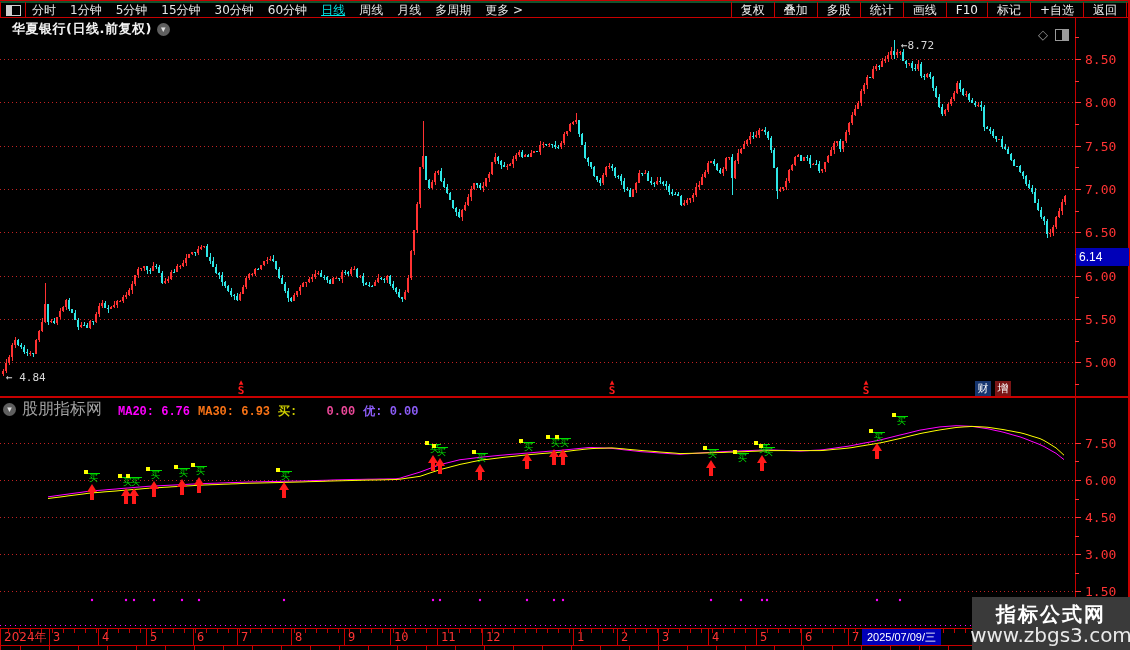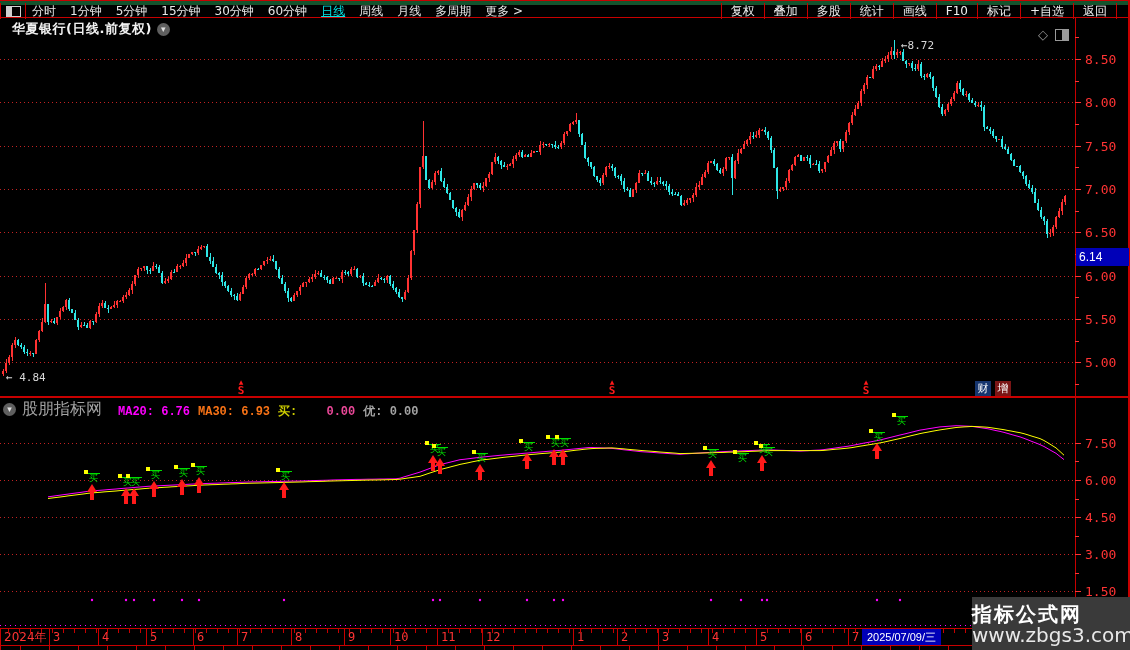--- a/index.html
+++ b/index.html
@@ -1,29 +1,29 @@
 <!DOCTYPE html>
 <html><head>
 <meta charset="utf-8">
 <style>
   html,body{margin:0;padding:0;background:#000;}
   #screen{position:relative;width:1130px;height:650px;background:#000;overflow:hidden;
           font-family:"DejaVu Sans","Liberation Sans",sans-serif;}
   
   #topbar{position:absolute;left:0;top:0;width:1130px;height:18px;background:#000;
-          border-top:5px solid #14532d;border-bottom:1px solid #c80000;box-sizing:border-box;
+          border-top:3px solid #14532d;border-bottom:1px solid #c80000;box-sizing:border-box;
           display:flex;align-items:center;}
   #win-icon-cell{width:24px;height:16px;border-right:1px solid #c80000;border-left:1px solid #c80000;
           display:flex;align-items:center;justify-content:center;flex:0 0 auto;}
   .half-square{width:13px;height:9px;border:1px solid #cfcfcf;
           background:linear-gradient(to right,#cfcfcf 40%,transparent 40%);}
   #menu-left{display:flex;align-items:center;margin-left:6px;flex:1 1 auto;}
   #menu-left .mi{color:#e8e8e8;font-size:12px;margin-right:14px;white-space:nowrap;cursor:default;}
   #menu-left .mi.active{color:#00e8e8;text-decoration:underline;}
-  #menu-right{display:flex;align-items:stretch;height:16px;flex:0 0 auto;margin-right:13px;}
+  #menu-right{display:flex;align-items:stretch;height:16px;flex:0 0 auto;margin-right:3px;}
   #menu-right .mi{color:#f0f0f0;font-size:12px;line-height:16px;padding:0 9px;
           border-left:1px solid #c80000;white-space:nowrap;cursor:default;}
   #menu-right .mi:last-child{border-right:1px solid #c80000;}
   
   #title-row{position:absolute;left:12px;top:20px;display:flex;align-items:center;z-index:3;}
   #chart-title{color:#f2f2f2;font-size:13px;font-weight:bold;letter-spacing:0.5px;}
   .circle-chev{width:13px;height:13px;border-radius:50%;background:#5f5f5f;color:#e0e0e0;
           font-size:9px;line-height:12px;text-align:center;margin-left:5px;}
   #corner-icons{position:absolute;left:1038px;top:27px;display:flex;align-items:center;z-index:3;}
   #diamond-icon{color:#9a9a9a;font-size:13px;margin-right:7px;}
@@ -39,21 +39,21 @@
   
   .blue-tag{position:absolute;background:#0000b8;color:#ffffff;z-index:2;
           font-family:Liberation Sans, sans-serif;}
   #price-tag{left:1076px;top:248px;width:53px;height:18px;font-size:12px;line-height:18px;padding-left:3px;box-sizing:border-box;}
   #date-tag{left:862px;top:629px;width:79px;height:16px;font-size:11px;line-height:16px;text-align:center;z-index:4;}
   
   .badge{position:absolute;top:381px;width:16px;height:15px;color:#fff;font-size:11px;
           line-height:15px;text-align:center;z-index:2;}
   
   #watermark{position:absolute;left:972px;top:597px;width:158px;height:53px;background:#3a3a3a;
-          z-index:5;display:flex;flex-direction:column;align-items:flex-start;justify-content:center;}
+          z-index:5;display:flex;flex-direction:column;align-items:center;justify-content:center;}
   #wm-line1{color:#ffffff;font-size:20px;font-weight:bold;letter-spacing:2px;line-height:24px;}
   #wm-line2{color:#e9e9e9;font-size:20px;line-height:19px;font-family:"DejaVu Sans","Liberation Sans",sans-serif;}
 </style>
 </head>
 <body>
 
 <div id="screen">
 
   <div id="topbar">
     <div id="win-icon-cell">
@@ -1136,21 +1136,21 @@
       <line x1="948.5" y1="646" x2="948.5" y2="650" stroke="#c80000" stroke-width="1" shape-rendering="crispEdges"></line>
       <line x1="977.5" y1="646" x2="977.5" y2="650" stroke="#c80000" stroke-width="1" shape-rendering="crispEdges"></line>
       <line x1="1006.5" y1="646" x2="1006.5" y2="650" stroke="#c80000" stroke-width="1" shape-rendering="crispEdges"></line>
       <line x1="1035.5" y1="646" x2="1035.5" y2="650" stroke="#c80000" stroke-width="1" shape-rendering="crispEdges"></line>
       <line x1="1064.5" y1="646" x2="1064.5" y2="650" stroke="#c80000" stroke-width="1" shape-rendering="crispEdges"></line>
     </svg>
 
   <div id="ind-header">
     <span class="circle-chev">▾</span>
     <span id="ind-source">股朋指标网</span>
-    <span id="ind-parts"><span class="ind-part" style="color: rgb(255, 0, 255);">MA20: 6.76</span><span class="ind-part" style="color: #f97316;">MA30: 6.93</span><span class="ind-part" style="color: rgb(204, 204, 0);">买: </span><span class="ind-part" style="color: #ec4899; margin-left: 14px;">0.00</span><span class="ind-part" style="color: #a3a3a3;">优: 0.00</span></span>
+    <span id="ind-parts"><span class="ind-part" style="color: rgb(255, 0, 255);">MA20: 6.76</span><span class="ind-part" style="color: #f97316;">MA30: 6.93</span><span class="ind-part" style="color: rgb(204, 204, 0);">买: </span><span class="ind-part" style="color: #ec4899; margin-left: 14px;">0.00</span><span class="ind-part" style="color: #8b5cf6;">优: 0.00</span></span>
   </div>
 
   <div id="price-tag" class="blue-tag">6.14</div>
   <div id="date-tag" class="blue-tag">2025/07/09/三</div>
 
   <div id="badges">
       <div class="badge" style="background: rgb(22, 53, 110); left: 975px;">财</div>
       <div class="badge" style="background: rgb(122, 21, 21); left: 995px;">增</div>
     </div>
 

